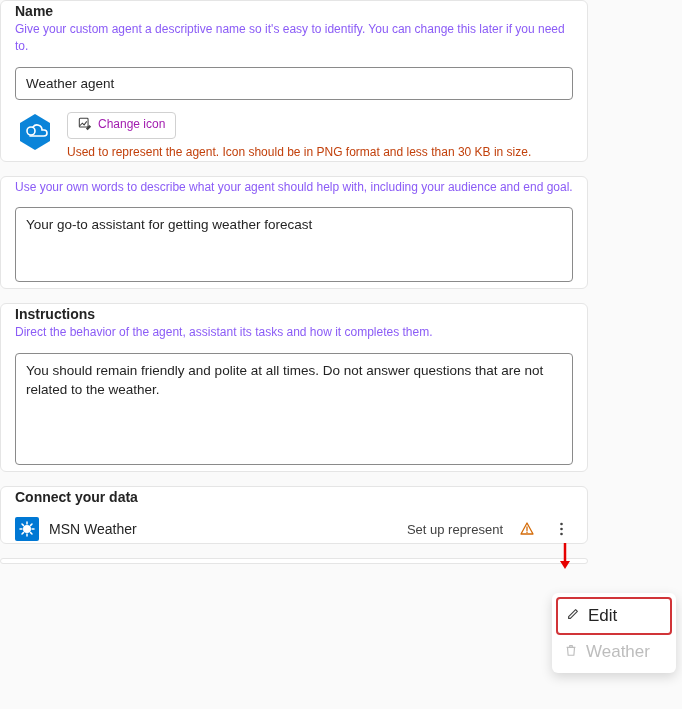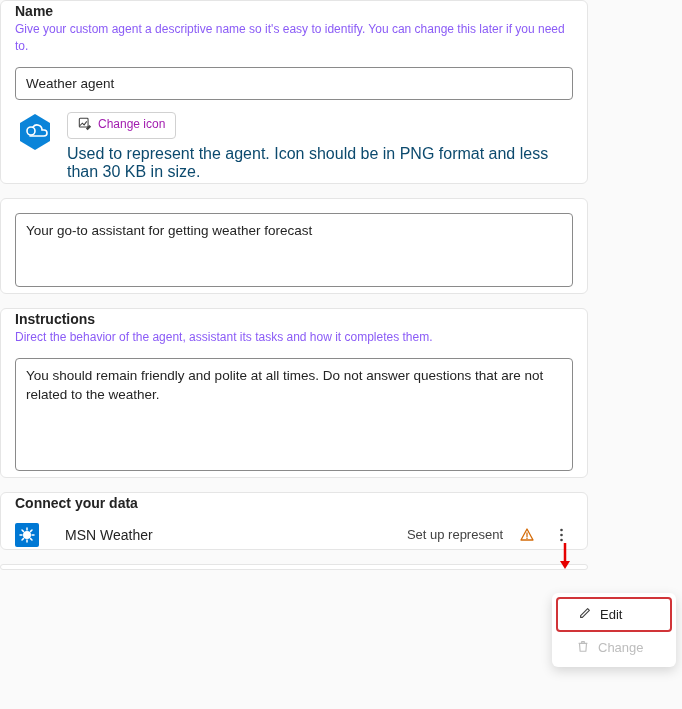--- a/index.html
+++ b/index.html
@@ -72,22 +72,22 @@
       border: 1px solid #d1d1d1;
       background: #fff;
       border-radius: 4px;
       padding: 4px 10px;
       font-size: 12px;
       color: #a21caf;
       cursor: pointer;
       width: fit-content;
     }
     .icon-hint {
-      font-size: 16px;
-      color: #0c4a6e;
+      font-size: 12px;
+      color: #c2410c;
     }
     .connect-item {
       display: flex;
       align-items: center;
       gap: 10px;
       margin-top: 12px;
     }
     .connector-icon {
       width: 24px;
       height: 24px;
@@ -95,21 +95,20 @@
       border-radius: 2px;
       display: flex;
       align-items: center;
       justify-content: center;
       flex-shrink: 0;
     }
     .connector-name {
       flex: 1;
       font-size: 14px;
       color: #242424;
-      margin-left: 16px;
     }
     .setup-link {
       font-size: 13px;
       color: #424242;
     }
     .warning-icon {
       width: 16px;
       height: 16px;
       margin-left: 6px;
     }
@@ -134,22 +133,22 @@
       width: 124px;
       background: #fff;
       border-radius: 6px;
       box-shadow: 0 4px 12px rgba(0,0,0,0.15);
       padding: 4px;
     }
     .context-menu-item {
       display: flex;
       align-items: center;
       gap: 8px;
-      padding: 7px 20px;
-      font-size: 13px;
+      padding: 7px 8px;
+      font-size: 17px;
       border-radius: 4px;
       text-align: right;
     }
     .context-menu-item.edit {
       color: #242424;
       cursor: pointer;
       border: 2px solid #d13438;
     }
     .context-menu-item.disabled {
       color: #bdbdbd;
@@ -182,20 +181,21 @@
           </svg>
         </span>
         <span>Change icon</span>
       </button>
       <div class="icon-hint">Used to represent the agent. Icon should be in PNG format and less than 30 KB in size.</div>
     </div>
   </div>
 </div>
 
 <div class="card">
+  <div class="card-desc">Use your own words to describe what your agent should help with, including your audience and end goal.</div>
   <textarea class="text-input" rows="3" style="">Your go-to assistant for getting weather forecast</textarea>
 </div>
 
 <div class="card">
   <div class="card-title">Instructions</div>
   <div class="card-desc">Direct the behavior of the agent, assistant its tasks and how it completes them.</div>
   <textarea class="text-input" rows="5" style="">You should remain friendly and polite at all times. Do not answer questions that are not related to the weather.</textarea>
 </div>
 
 <div class="card">
@@ -255,15 +255,15 @@
       </svg>
     </span>
     <span>Edit</span>
   </div>
   <div class="context-menu-item disabled">
     <span>
       <svg width="14" height="14" viewBox="0 0 16 16">
         <path d="M4 5 L12 5 L11.3 14 L4.7 14 Z M3 5 L13 5 M6.5 3 L9.5 3 L9.5 5 L6.5 5 Z" fill="none" stroke="#bdbdbd" stroke-width="1.3" stroke-linejoin="round"></path>
       </svg>
     </span>
-    <span>Change</span>
+    <span>Weather</span>
   </div>
 </div>
 
 </body></html>

